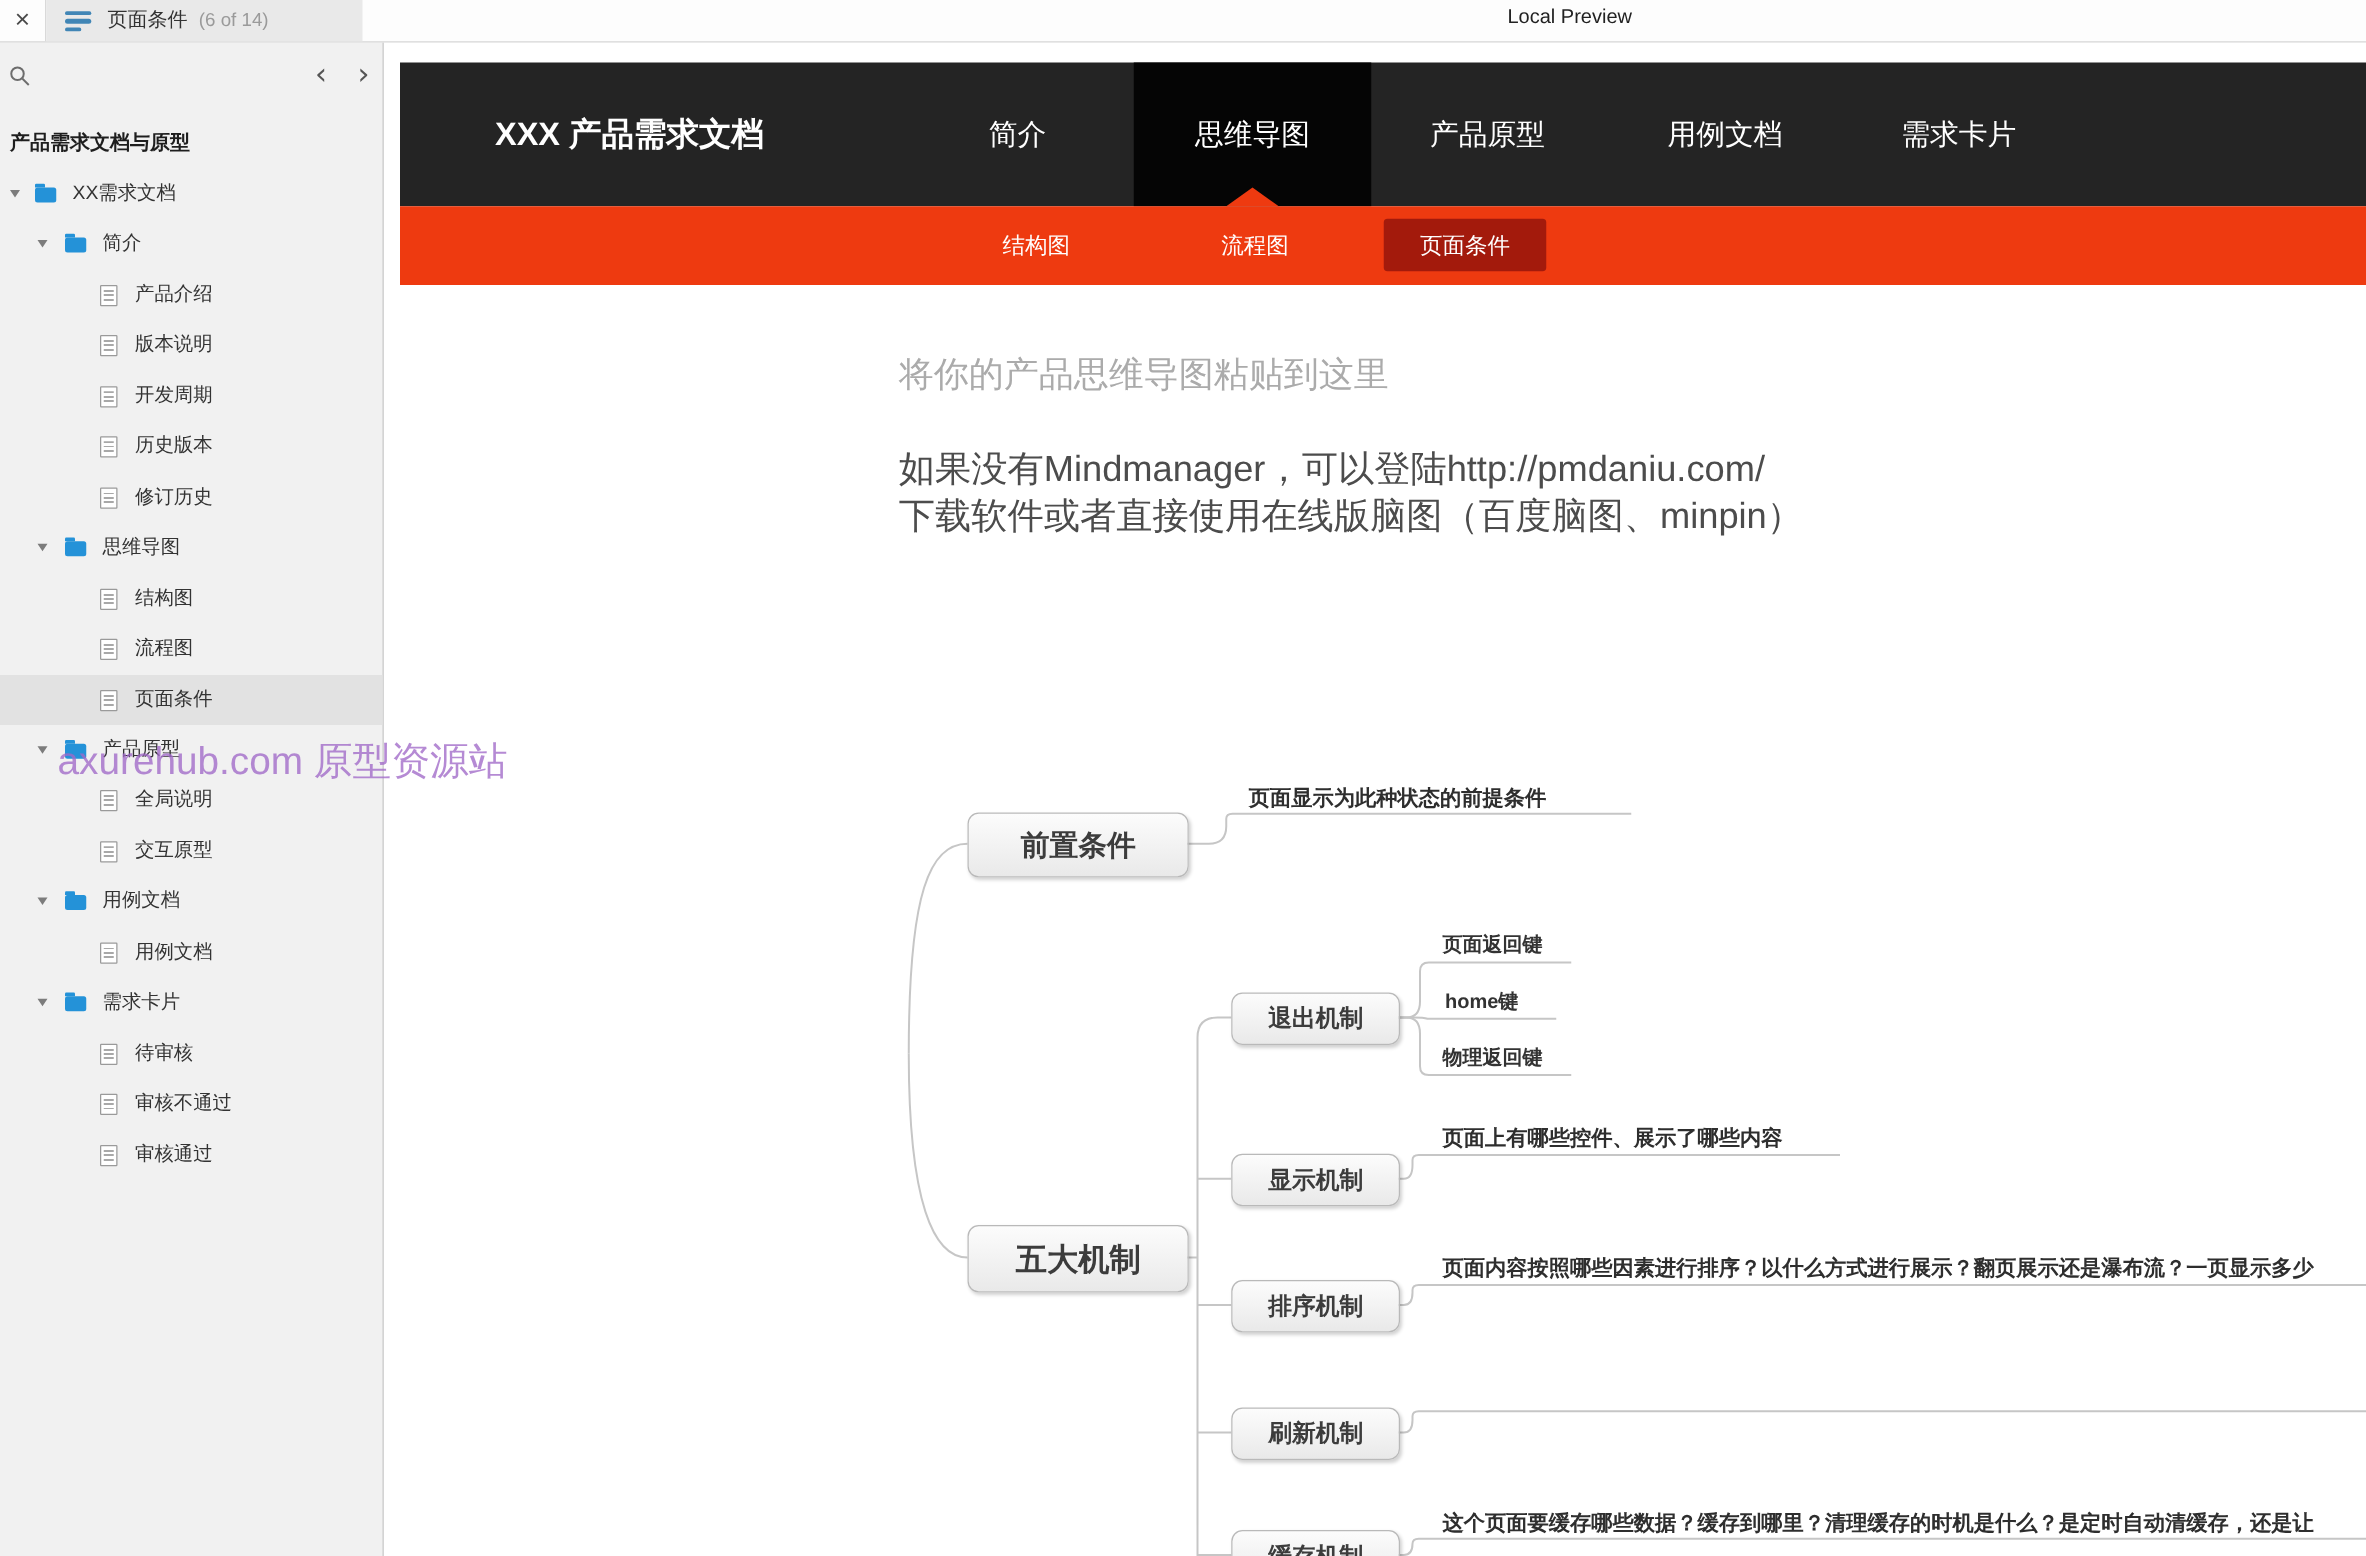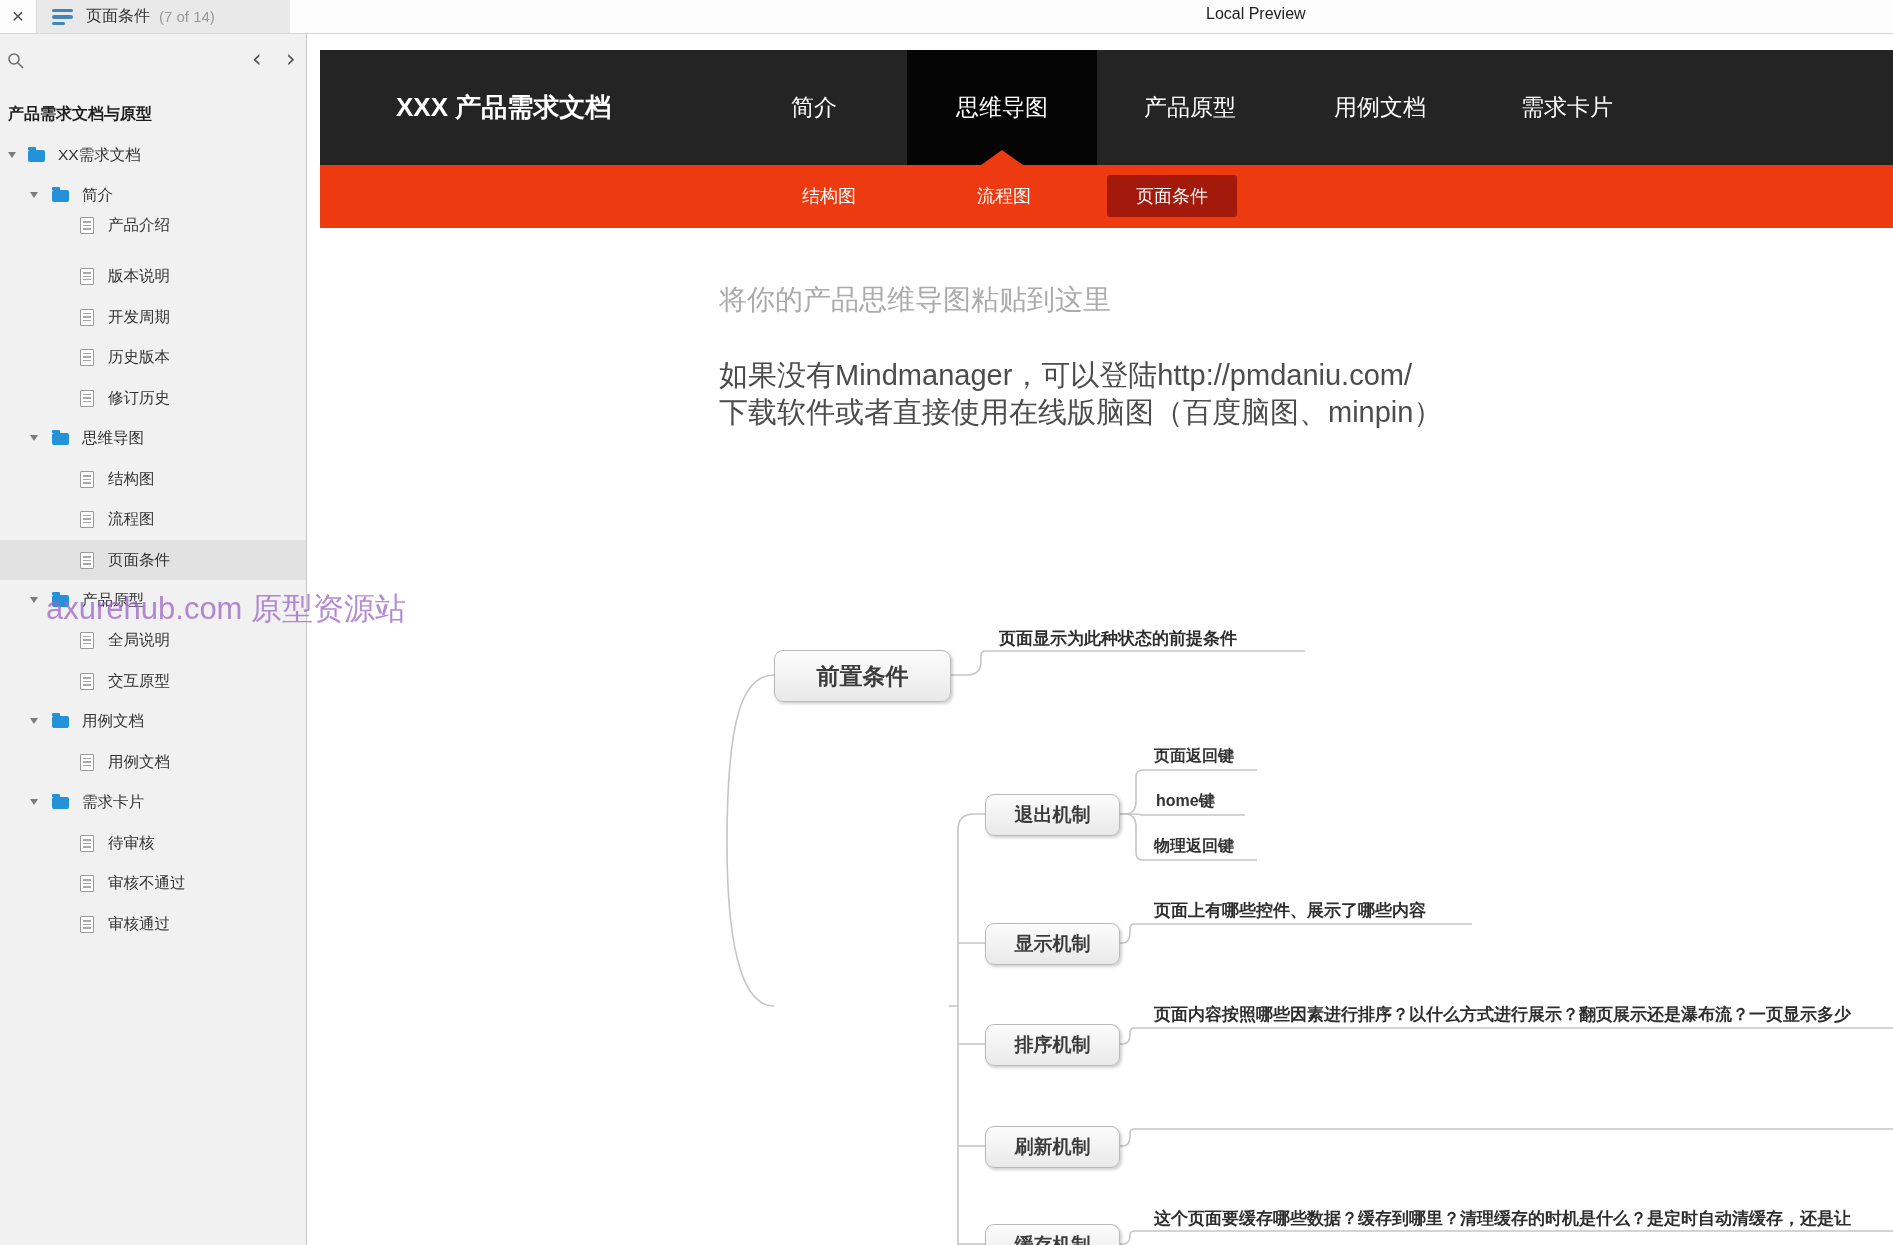--- a/index.html
+++ b/index.html
@@ -74,21 +74,21 @@
 <div class="topbar">
   <div class="close-btn">×</div>
   <div class="topbar-divider"></div>
   <div class="page-tab">
     <div class="sitemap-icon">
         <i></i>
         <i></i>
         <i></i>
       </div>
     <span class="tab-title">页面条件</span>
-    <span class="tab-count">(7 of 14)</span>
+    <span class="tab-count">(6 of 14)</span>
   </div>
   <div class="preview-label">Local Preview</div>
 </div>
 
 <div class="sidebar">
   <svg class="search-icon" viewBox="0 0 18 18">
     <circle cx="7" cy="7" r="5" fill="none" stroke="#6d6d6d" stroke-width="1.6"></circle>
     <line x1="11" y1="11" x2="16" y2="16" stroke="#6d6d6d" stroke-width="1.6"></line>
   </svg>
   <div class="arrow-prev">‹</div>
@@ -98,21 +98,21 @@
       <div class="tree-row" style="top: 102px;">
         <span class="expander" style="left: 8px;"></span>
         <span class="folder-ic" style="left: 28px;"></span>
         <span class="tree-label" style="left: 58px;">XX需求文档</span>
       </div>
       <div class="tree-row" style="top: 142px;">
         <span class="expander" style="left: 30px;"></span>
         <span class="folder-ic" style="left: 52px;"></span>
         <span class="tree-label" style="left: 82px;">简介</span>
       </div>
-      <div class="tree-row" style="top: 172px; text-align: right;">
+      <div class="tree-row" style="top: 183px; text-align: right;">
         <span class="page-ic" style="left: 80px;"></span>
         <span class="tree-label" style="left: 108px;">产品介绍</span>
       </div>
       <div class="tree-row" style="top: 223px;">
         <span class="page-ic" style="left: 80px;"></span>
         <span class="tree-label" style="left: 108px;">版本说明</span>
       </div>
       <div class="tree-row" style="top: 264px;">
         <span class="page-ic" style="left: 80px;"></span>
         <span class="tree-label" style="left: 108px;">开发周期</span>
@@ -239,20 +239,21 @@
 
       <path d="M 811,1113 L 816,1113 C 821,1113 823,1109 823,1103 L 823,1100 Q 823,1096 828,1096 L 1586,1096"></path>
 
       <path d="M 811,1211 L 816,1211 C 821,1211 823,1207 823,1202 Q 823,1198 828,1198 L 1586,1198"></path>
     </g>
   </svg>
 
   <div class="mm-node" style="left:467px;top:617px;width:175px;height:50px;font-size:23px;">前置条件</div>
   <div class="mm-note" style="left:692px;top:594px;">页面显示为此种状态的前提条件</div>
 
+  <div class="mm-node" style="left:467px;top:947px;width:175px;height:52px;font-size:25px;">五大机制</div>
 
   <div class="mm-node" style="left:678px;top:761px;width:133px;height:40px;font-size:19px;">退出机制</div>
   <div class="mm-leaf" style="left:847px;top:713px;">页面返回键</div>
   <div class="mm-leaf" style="left:849px;top:758px;">home键</div>
   <div class="mm-leaf" style="left:847px;top:803px;">物理返回键</div>
 
   <div class="mm-node" style="left:678px;top:890px;width:133px;height:40px;font-size:19px;">显示机制</div>
   <div class="mm-note" style="left:847px;top:866px;">页面上有哪些控件、展示了哪些内容</div>
 
   <div class="mm-node" style="left:678px;top:991px;width:133px;height:40px;font-size:19px;">排序机制</div>

